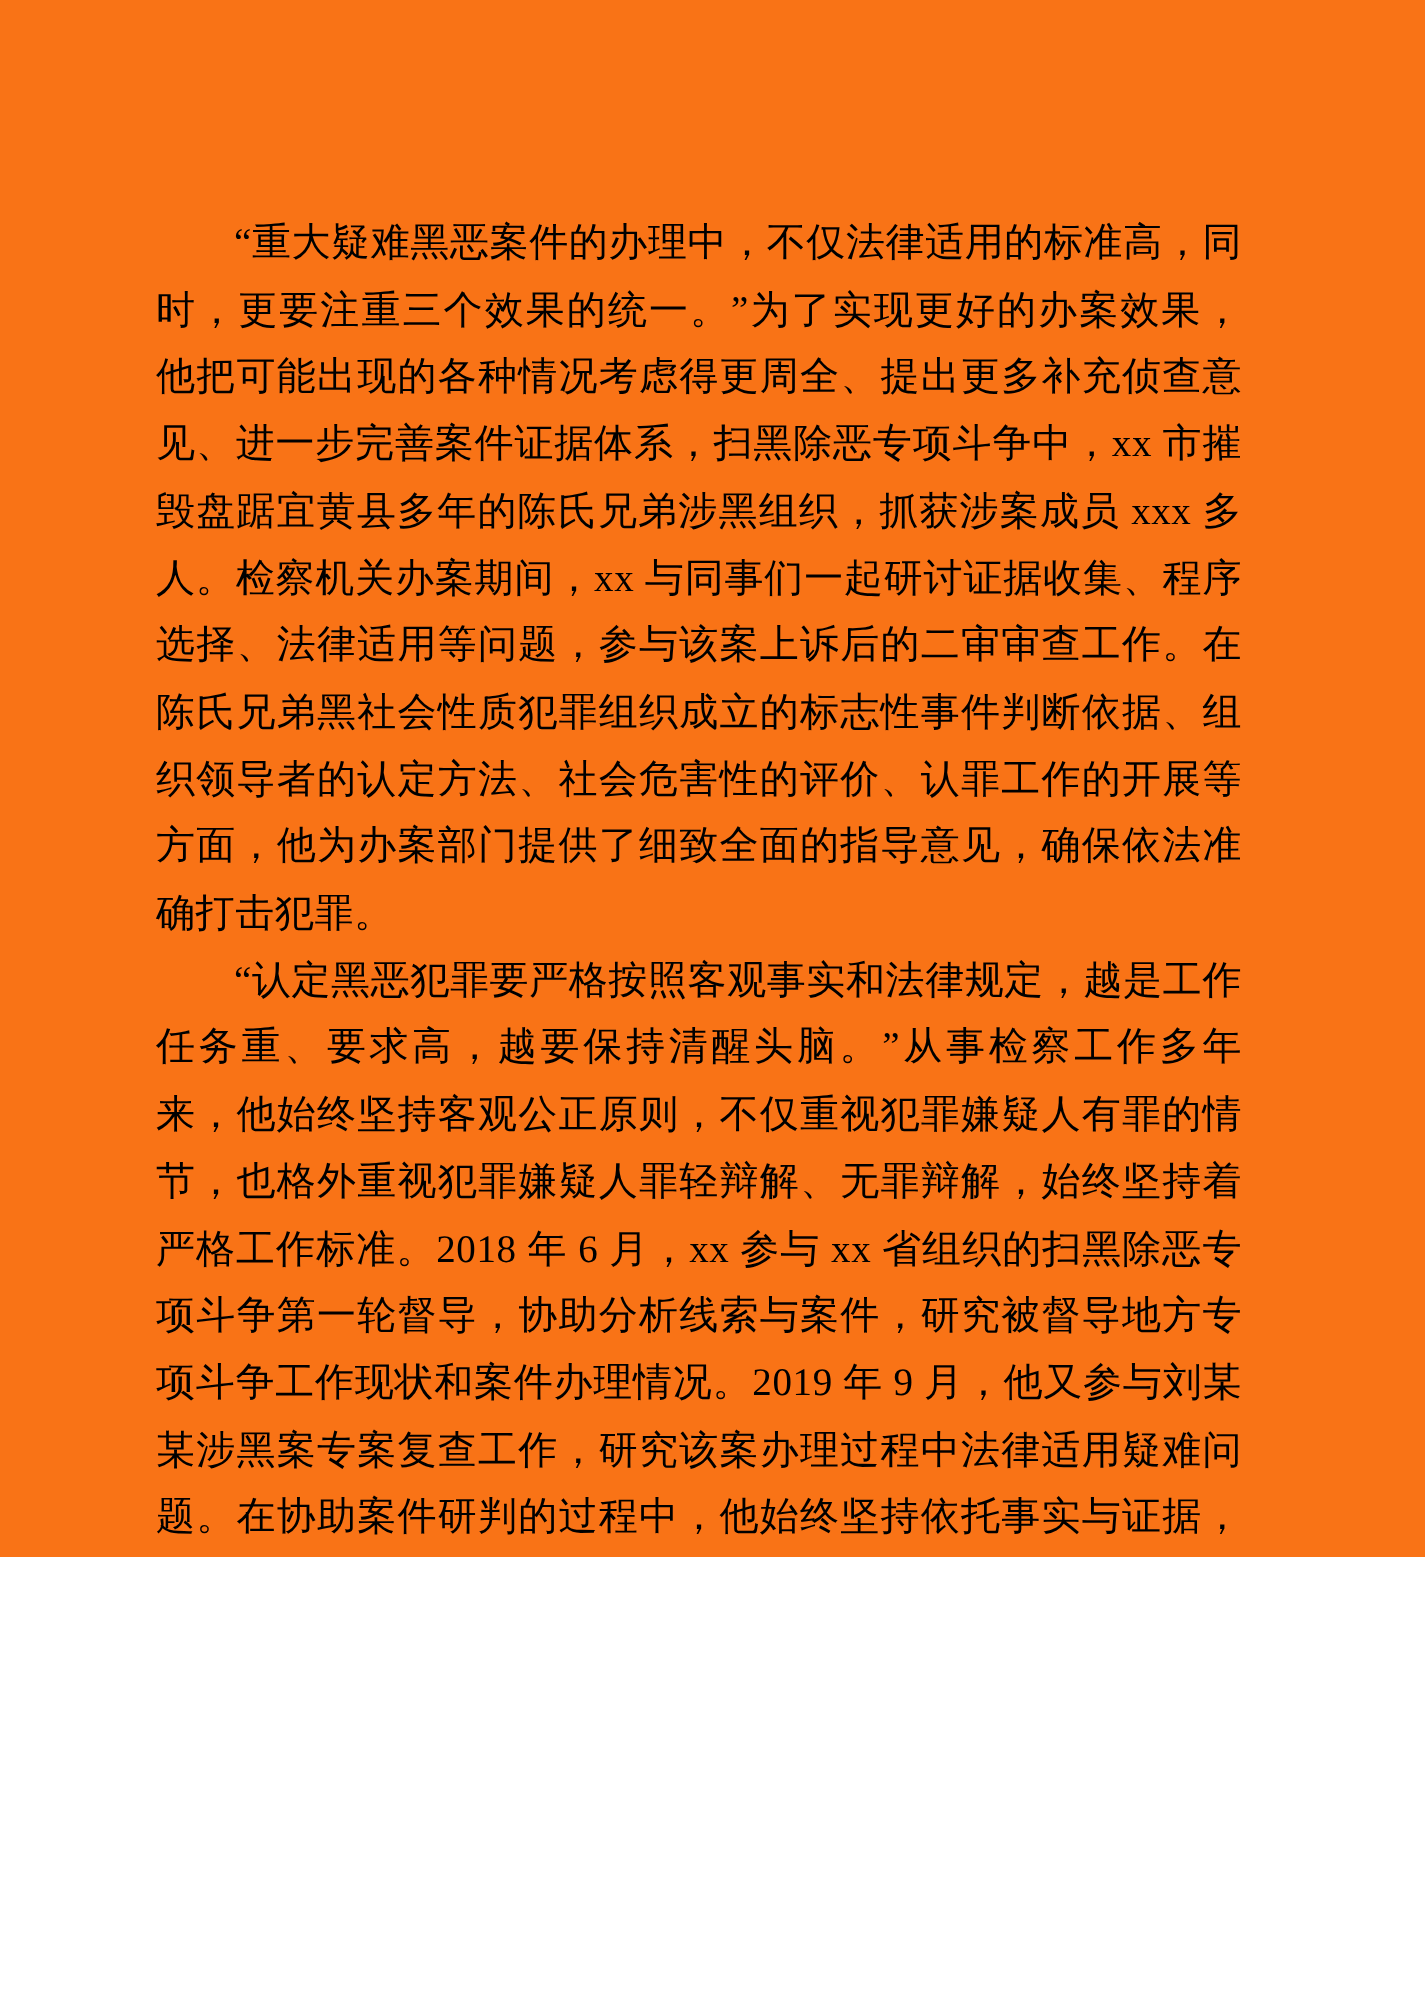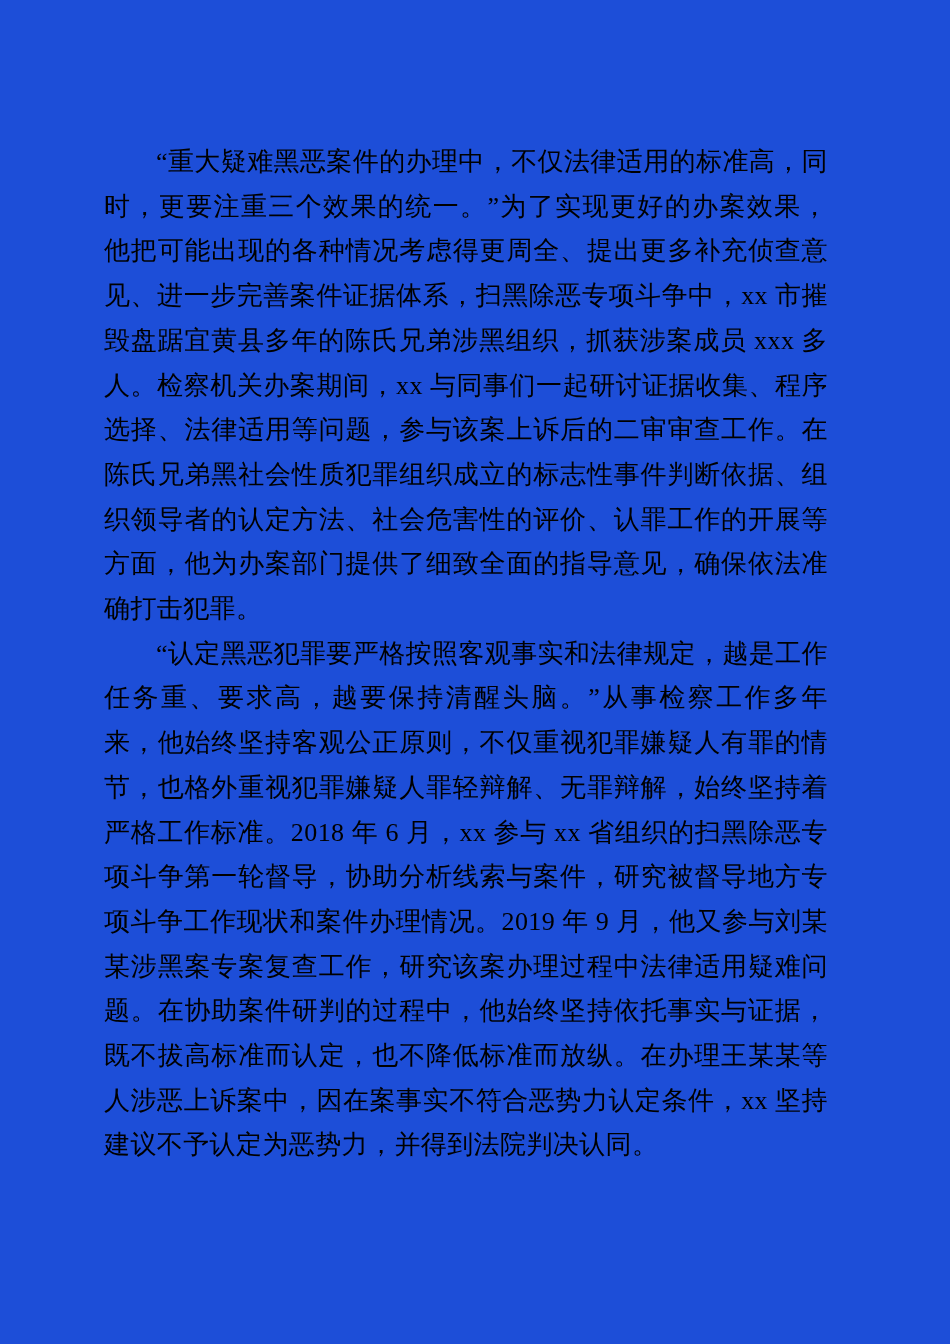--- a/index.html
+++ b/index.html
@@ -3,23 +3,23 @@
 <meta charset="utf-8">
 <style>
   html, body {
     margin: 0;
     padding: 0;
     background: #ffffff;
   }
   .page {
     position: relative;
     width: 950px;
-    height: 1344px;
+    height: 1038px;
     box-sizing: border-box;
-    background: #1d4ed8;
+    background: #f97316;
     padding: 140px 122px 0 104px;
     overflow: hidden;
     font-family: "Liberation Serif", "DejaVu Serif", serif;
     color: #000000;
   }
   .para {
     margin: 0;
     font-size: 26px;
     line-height: 44.7px;
     text-align: justify;

